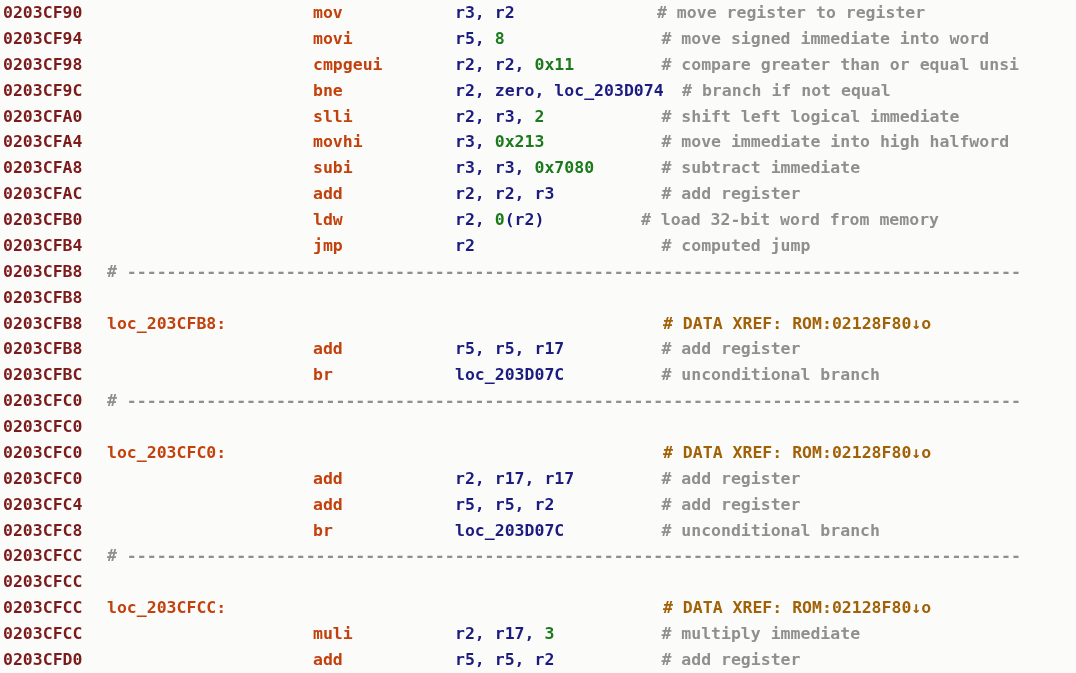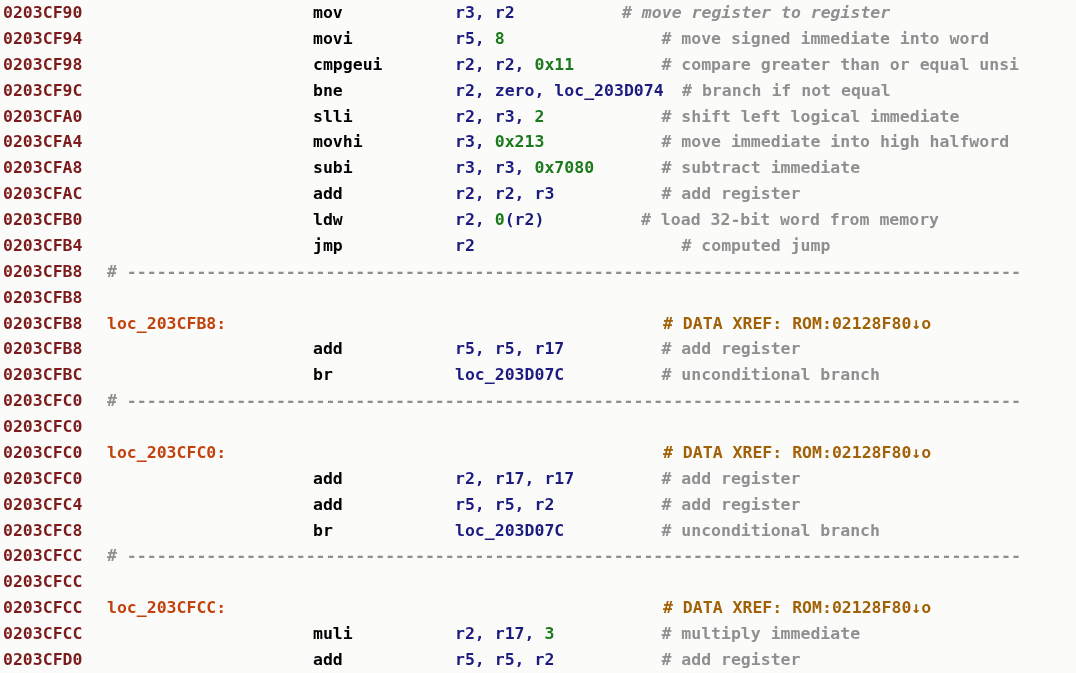--- a/index.html
+++ b/index.html
@@ -34,45 +34,45 @@
 
   
   .c {
     position: absolute;
     top: 0;
     white-space: pre;
   }
 
   .addr      { left: 3px;   color: #7c1b1b; }
   .label     { left: 107px; color: #c2410c; }
-  .mnem      { left: 313px; color: #000000; }
+  .mnem      { left: 313px; color: #c2410c; }
   .ops       { left: 455px; color: #1c1c80; }
   .cmt       { color: #8f8f8f; font-weight: bold; }
   .xref      { left: 663px; color: #a16207; font-weight: bold; }
   .sep       { left: 107px; color: #8f8f8f; font-weight: bold; }
 
   
   .num  { color: #1b7a1b; }
   .loc  { color: #1c1c80; }
   .reg  { color: #1c1c80; }
 </style>
 </head>
 <body>
 
 <div id="listing">
-    <div class="row"><span class="c addr">0203CF90</span><span class="c mnem">mov</span><span class="c ops"><span class="reg">r3, r2</span></span><span class="c cmt" style="left: 622px; font-style: italic;"># move register to register</span></div>
+    <div class="row"><span class="c addr">0203CF90</span><span class="c mnem">mov</span><span class="c ops"><span class="reg">r3, r2</span></span><span class="c cmt" style="left: 657px;"># move register to register</span></div>
     <div class="row"><span class="c addr">0203CF94</span><span class="c mnem">movi</span><span class="c ops"><span class="reg">r5, </span><span class="num">8</span></span><span class="c cmt" style="left: 661.4px;"># move signed immediate into word</span></div>
     <div class="row"><span class="c addr">0203CF98</span><span class="c mnem">cmpgeui</span><span class="c ops"><span class="reg">r2, r2, </span><span class="num">0x11</span></span><span class="c cmt" style="left: 661.4px;"># compare greater than or equal unsi</span></div>
     <div class="row"><span class="c addr">0203CF9C</span><span class="c mnem">bne</span><span class="c ops"><span class="reg">r2, zero, </span><span class="loc">loc_203D074</span></span><span class="c cmt" style="left: 682.04px;"># branch if not equal</span></div>
     <div class="row"><span class="c addr">0203CFA0</span><span class="c mnem">slli</span><span class="c ops"><span class="reg">r2, r3, </span><span class="num">2</span></span><span class="c cmt" style="left: 661.4px; text-align: center;"># shift left logical immediate</span></div>
     <div class="row"><span class="c addr">0203CFA4</span><span class="c mnem">movhi</span><span class="c ops"><span class="reg">r3, </span><span class="num">0x213</span></span><span class="c cmt" style="left: 661.4px;"># move immediate into high halfword</span></div>
     <div class="row"><span class="c addr">0203CFA8</span><span class="c mnem">subi</span><span class="c ops"><span class="reg">r3, r3, </span><span class="num">0x7080</span></span><span class="c cmt" style="left: 661.4px;"># subtract immediate</span></div>
     <div class="row"><span class="c addr">0203CFAC</span><span class="c mnem">add</span><span class="c ops"><span class="reg">r2, r2, r3</span></span><span class="c cmt" style="left: 661.4px;"># add register</span></div>
     <div class="row"><span class="c addr">0203CFB0</span><span class="c mnem">ldw</span><span class="c ops"><span class="reg">r2, </span><span class="num">0</span><span class="reg">(r2)</span></span><span class="c cmt" style="left: 641px;"># load 32-bit word from memory</span></div>
-    <div class="row"><span class="c addr">0203CFB4</span><span class="c mnem">jmp</span><span class="c ops"><span class="reg">r2</span></span><span class="c cmt" style="left: 661.4px; margin-left: 20px;"># computed jump</span></div>
+    <div class="row"><span class="c addr">0203CFB4</span><span class="c mnem">jmp</span><span class="c ops"><span class="reg">r2</span></span><span class="c cmt" style="left: 661.4px;"># computed jump</span></div>
     <div class="row"><span class="c addr">0203CFB8</span><span class="c sep"># ------------------------------------------------------------------------------------------</span></div>
     <div class="row"><span class="c addr">0203CFB8</span></div>
     <div class="row"><span class="c addr">0203CFB8</span><span class="c label">loc_203CFB8:</span><span class="c xref"># DATA XREF: ROM:02128F80↓o</span></div>
     <div class="row"><span class="c addr">0203CFB8</span><span class="c mnem">add</span><span class="c ops"><span class="reg">r5, r5, r17</span></span><span class="c cmt" style="left: 661.4px;"># add register</span></div>
     <div class="row"><span class="c addr">0203CFBC</span><span class="c mnem">br</span><span class="c ops"><span class="loc">loc_203D07C</span></span><span class="c cmt" style="left: 661.4px;"># unconditional branch</span></div>
     <div class="row"><span class="c addr">0203CFC0</span><span class="c sep"># ------------------------------------------------------------------------------------------</span></div>
     <div class="row"><span class="c addr">0203CFC0</span></div>
     <div class="row"><span class="c addr">0203CFC0</span><span class="c label">loc_203CFC0:</span><span class="c xref"># DATA XREF: ROM:02128F80↓o</span></div>
     <div class="row"><span class="c addr">0203CFC0</span><span class="c mnem">add</span><span class="c ops"><span class="reg">r2, r17, r17</span></span><span class="c cmt" style="left: 661.4px;"># add register</span></div>
     <div class="row"><span class="c addr">0203CFC4</span><span class="c mnem">add</span><span class="c ops"><span class="reg">r5, r5, r2</span></span><span class="c cmt" style="left: 661.4px;"># add register</span></div>

